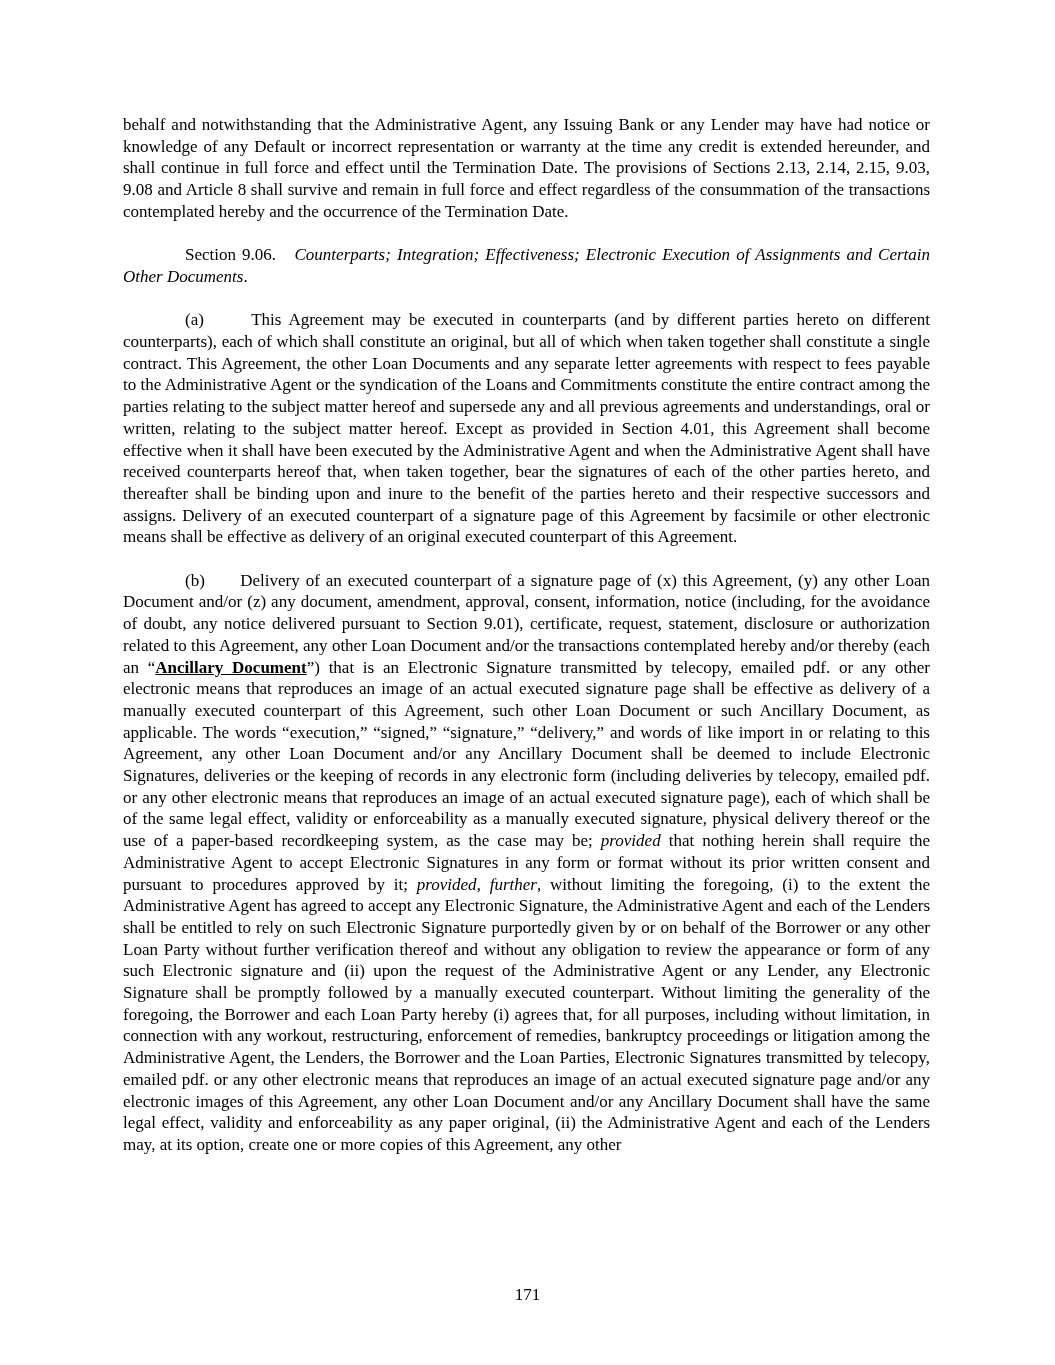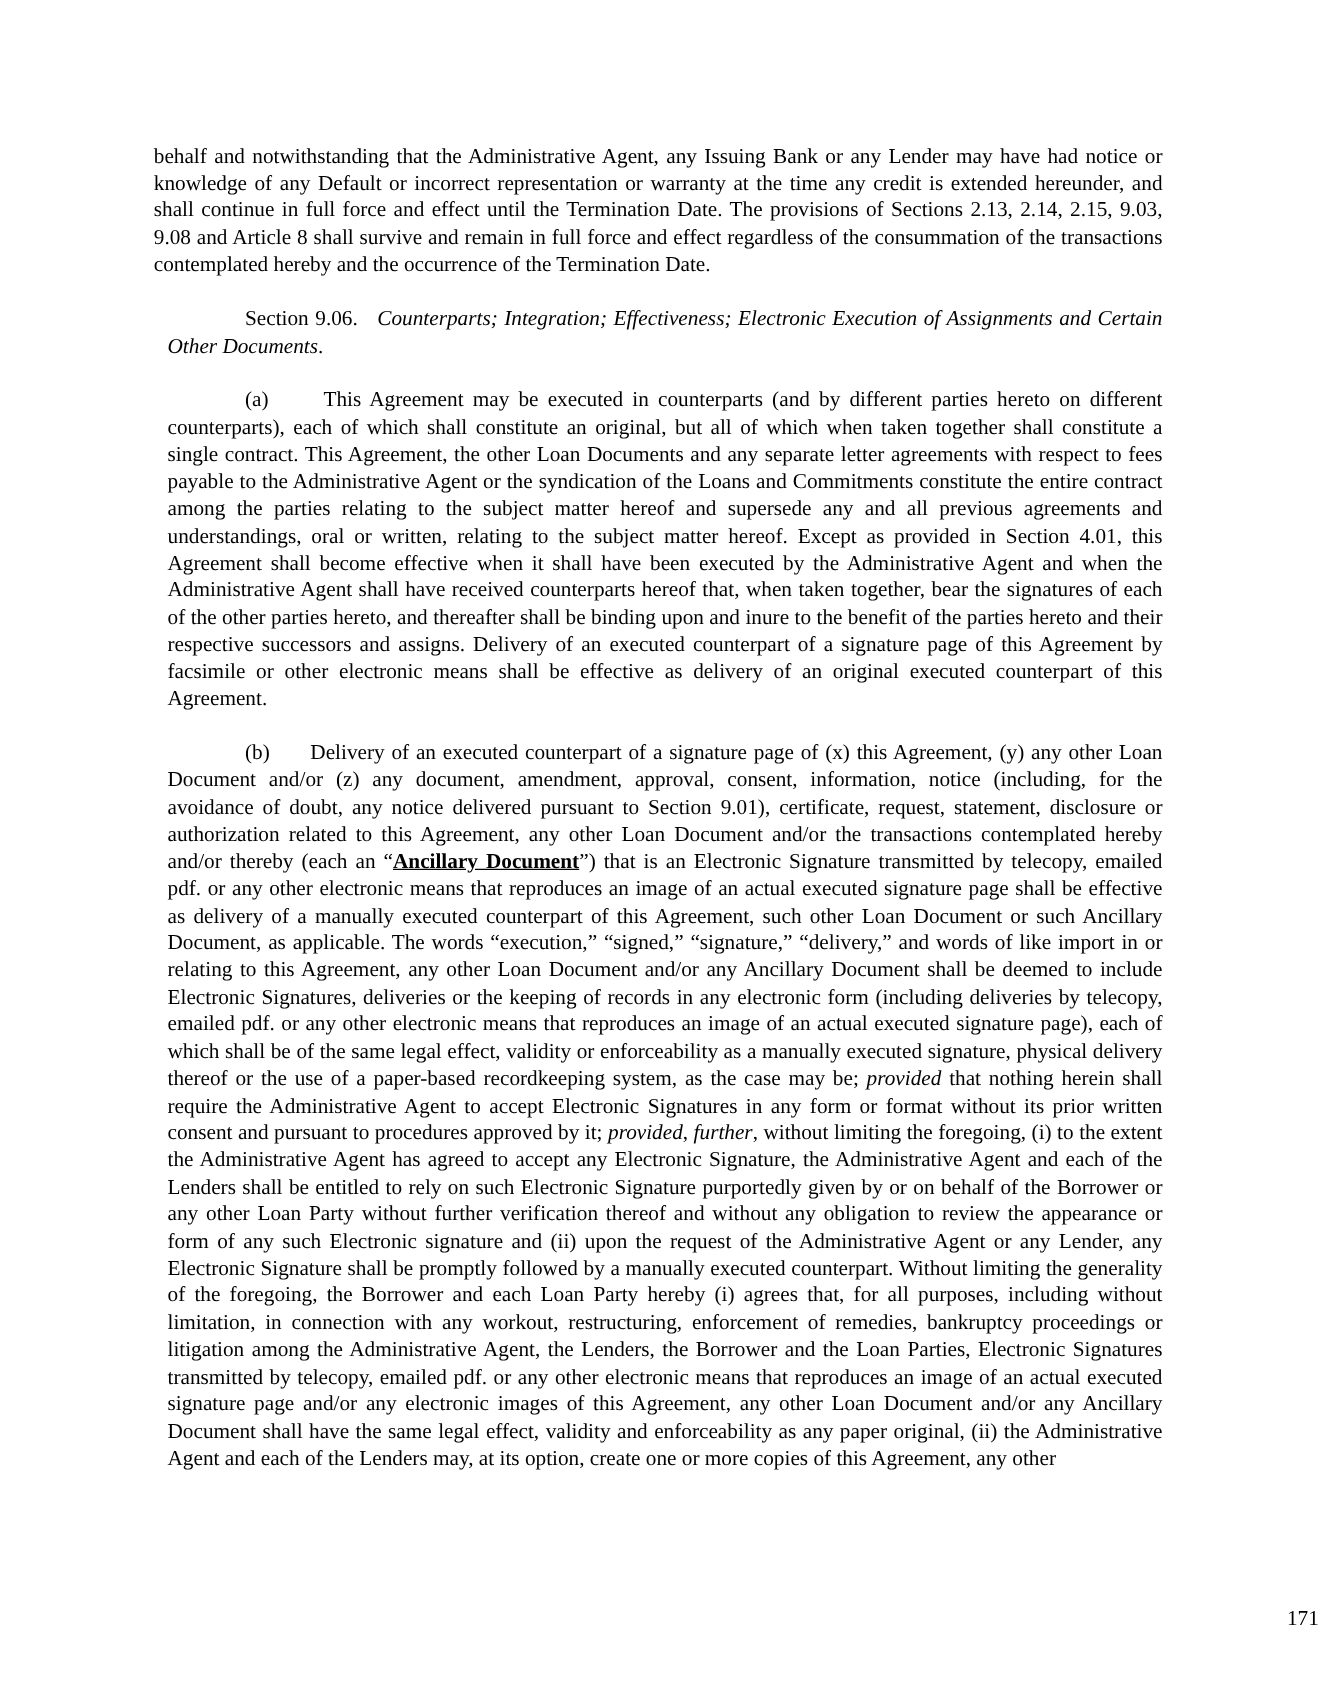--- a/index.html
+++ b/index.html
@@ -25,30 +25,29 @@
     text-align: justify;
     font-size: 17px;
     line-height: 21.7px;
   }
   .para {
     margin: 0 0 21.7px 0;
     padding: 0;
   }
   .para.indent {
     text-indent: 62px;
-    margin-left: 11px;
   }
   .italic { font-style: italic; }
   .bold { font-weight: bold; text-decoration: underline; }
   .page-number {
     position: absolute;
     left: 0;
     right: 0;
     bottom: 60px;
-    text-align: right;
+    text-align: center;
     font-size: 17px;
   }
 </style>
 </head>
 <body>
 
 <div class="page">
   <div class="doc-body">
     <p class="para"><span>behalf and notwithstanding that the Administrative Agent, any Issuing Bank or any Lender may have had notice or knowledge of any Default or incorrect representation or warranty at the time any credit is extended hereunder, and shall continue in full force and effect until the Termination Date. The provisions of Sections 2.13, 2.14, 2.15, 9.03, 9.08 and Article 8 shall survive and remain in full force and effect regardless of the consummation of the transactions contemplated hereby and the occurrence of the Termination Date.</span></p>
     <p class="para indent"><span>Section 9.06.&nbsp;&nbsp;&nbsp;</span><span class="italic">Counterparts; Integration; Effectiveness; Electronic Execution of Assignments and Certain Other Documents</span><span>.</span></p>

